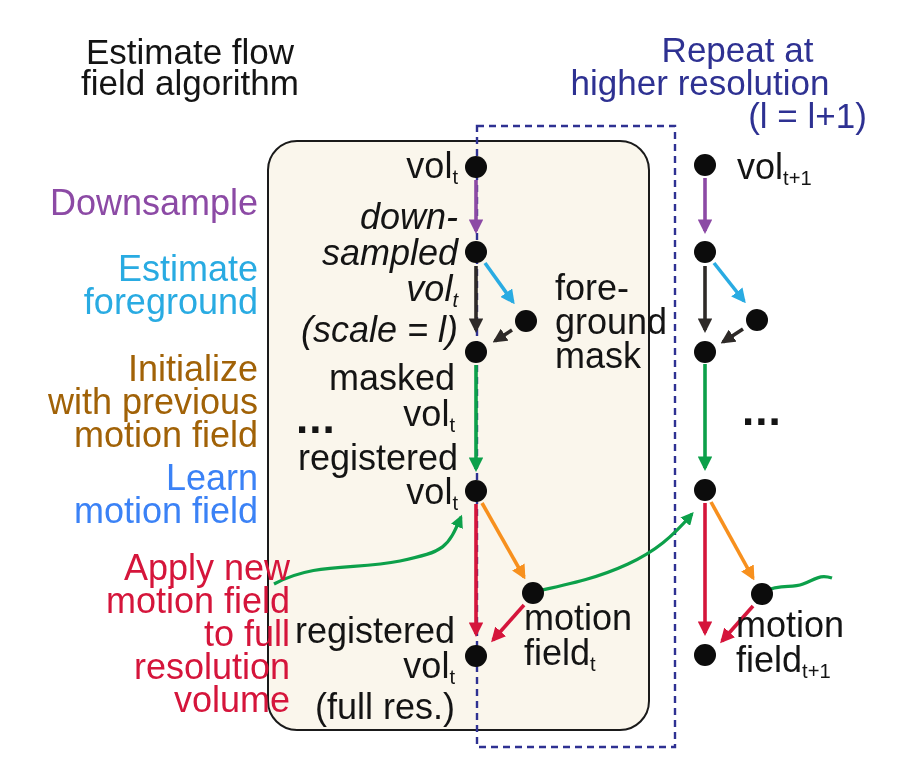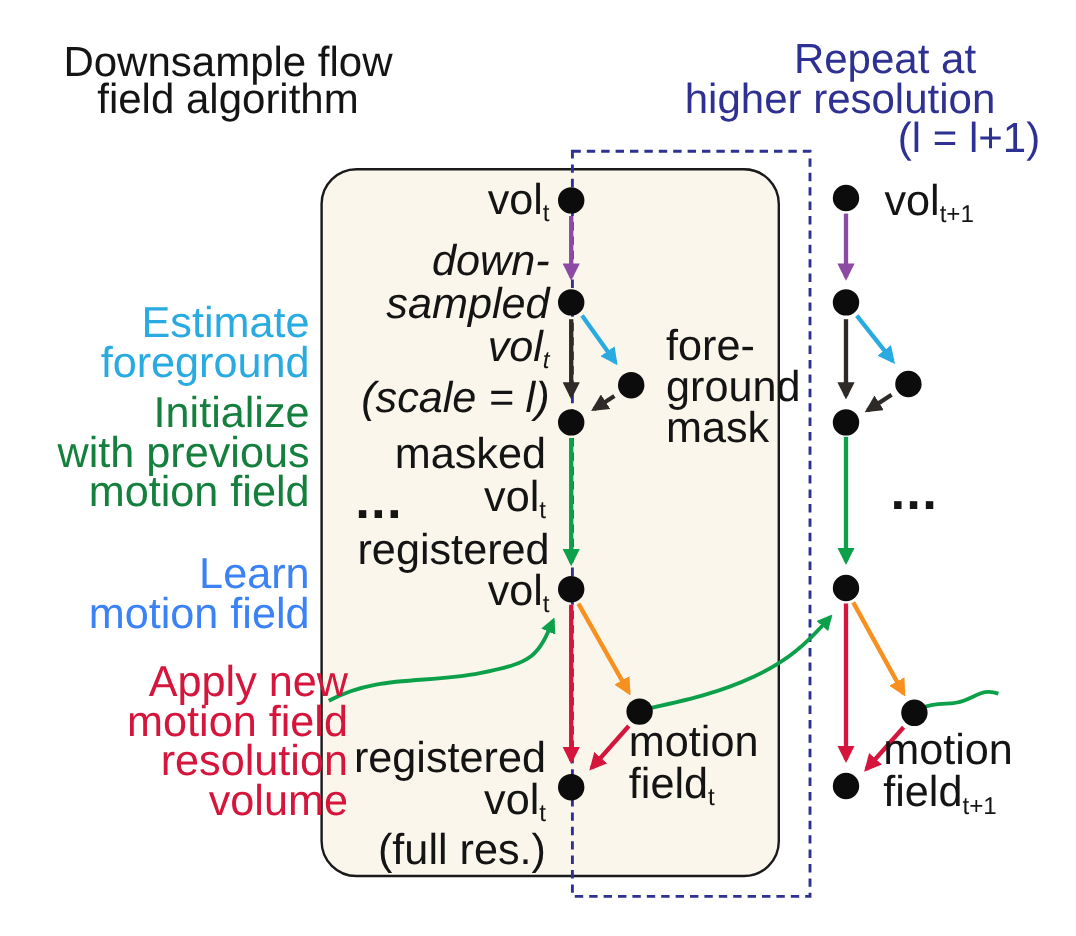--- a/index.html
+++ b/index.html
@@ -89,44 +89,48 @@
       <circle cx="705" cy="252" r="11"></circle>
       <circle cx="757" cy="320" r="11"></circle>
       <circle cx="705" cy="352" r="11"></circle>
       <circle cx="705" cy="490" r="11"></circle>
       <circle cx="762" cy="594" r="11"></circle>
       <circle cx="705" cy="655" r="11"></circle>
     </g>
   </svg>
 
   <div class="txt title c" style="left:40px;top:36px;width:300px;">
-    <div>Downsample flow</div>
+    <div>Estimate flow</div>
     <div>field algorithm</div>
   </div>
 
   <div class="txt navy c" style="left:620px;top:33px;width:235px;">Repeat at</div>
   <div class="txt navy c" style="left:520px;top:66px;width:360px;">higher resolution</div>
   <div class="txt navy c" style="left:690px;top:99px;width:235px;">(l = l+1)</div>
 
+  <div class="txt r step" style="left: 0px; top: 186px; width: 258px; color: rgb(140, 74, 165);">
+    <div>Downsample</div>
+  </div>
   <div class="txt r step" style="left: 0px; top: 252px; width: 258px; color: rgb(41, 171, 226);">
     <div>Estimate</div>
     <div>foreground</div>
   </div>
-  <div class="txt r step" style="left: 0px; top: 327px; width: 258px; color: #15803d;">
+  <div class="txt r step" style="left: 0px; top: 352px; width: 258px; color: #a16207;">
     <div>Initialize</div>
     <div>with previous</div>
     <div>motion field</div>
   </div>
   <div class="txt r step" style="left: 0px; top: 461px; width: 258px; color: #3b82f6;">
     <div>Learn</div>
     <div>motion field</div>
   </div>
   <div class="txt r step" style="left: 0px; top: 551px; width: 258px; color: rgb(213, 21, 59); padding-left: 32px;">
     <div>Apply new</div>
     <div>motion field</div>
+    <div>to full</div>
     <div>resolution</div>
     <div>volume</div>
   </div>
 
   <div class="txt r" style="left:250px;top:149px;width:208px;">
     <div><span>vol</span><span class="sb">t</span></div>
   </div>
 
   <div class="txt r lh36" style="left:250px;top:199px;width:208px;font-style:italic;">
     <div>down-</div>

